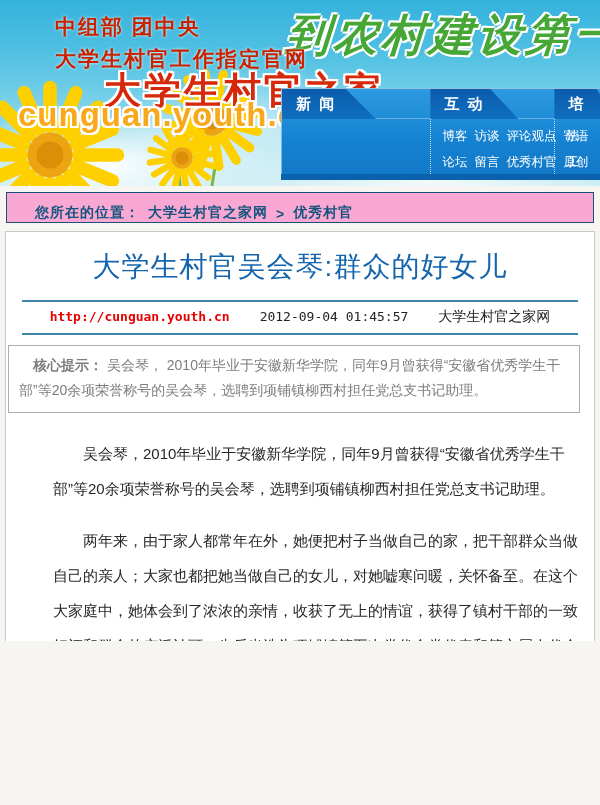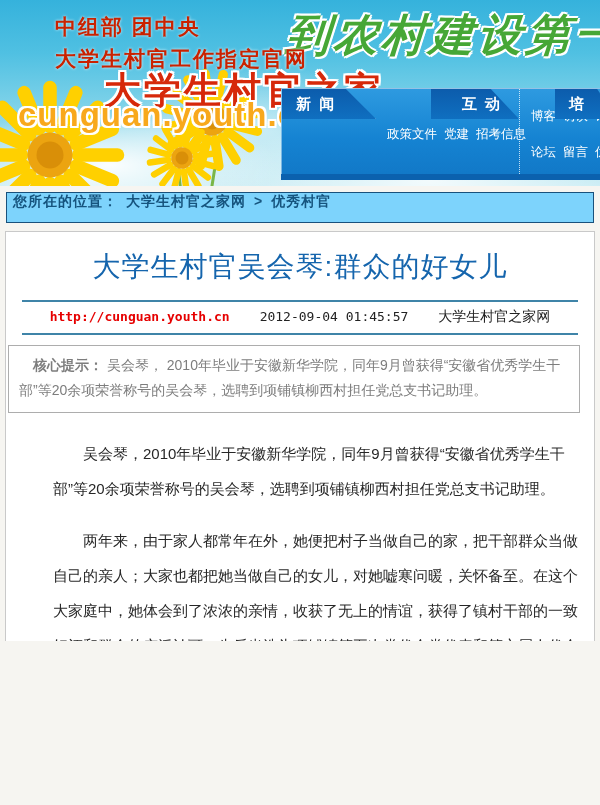--- a/index.html
+++ b/index.html
@@ -34,38 +34,38 @@
   .daisy2 { left:160px; top:68px; width:104px; height:104px; transform:rotate(14deg); }
   .daisy3 { left:146px; top:122px; width:72px; height:72px; transform:rotate(-8deg); }
   .stem { position:absolute; width:3px; background:#7ab648; border-radius:2px; z-index:2; }
   .stem1 { left:213px; top:150px; height:40px; transform:rotate(9deg); }
   .stem2 { left:178px; top:168px; height:22px; transform:rotate(-6deg); }
 
   
   .nav-panel { position:absolute; left:281px; top:88px; width:363px; height:92px; display:flex; z-index:8;
     border-top:1px solid rgba(255,255,255,.55); border-left:1px solid rgba(255,255,255,.45);
     background:linear-gradient(180deg,#2e9ae0 0%, #1583d2 55%, #1177c6 100%); }
-  .nav-col { display:flex; flex-direction:row; }
+  .nav-col { display:flex; flex-direction:column; }
   .nav-col-1 { width:149px; }
   .nav-col-2 { width:124px; }
   .nav-col-3 { width:90px; }
   .nav-tabrow { height:30px; border-bottom:1px solid rgba(255,255,255,.35); }
   .nav-tab { height:30px; line-height:30px; color:#fff; font-weight:bold; font-size:15px; letter-spacing:2px;
     padding-left:14px; background:linear-gradient(180deg,#0c5cac,#0f6fc0);
     clip-path:polygon(0 0, 68% 0, 100% 100%, 0 100%); cursor:pointer; }
-  .nav-tab-1 { width:94px; } .nav-tab-2 { width:88px;text-align:center; } .nav-tab-3 { width:62px; }
+  .nav-tab-1 { width:94px; } .nav-tab-2 { width:88px; } .nav-tab-3 { width:62px; }
   .nav-links { flex:1; display:flex; flex-direction:column; justify-content:space-evenly; padding-left:11px; }
   .nav-col + .nav-col .nav-links { border-left:1px dotted rgba(255,255,255,.75); }
   .nav-row { display:flex; gap:7px; color:#fff; font-size:12.5px; white-space:nowrap; }
   .nav-link { cursor:pointer; }
   .nav-bottom { position:absolute; left:281px; top:174px; width:319px; height:6px; background:#0b61ae; z-index:9; }
 
   
-  .breadcrumb { margin:6px 6px 0 6px; height:31px; background:#7dd3fc; border:1px solid #19517c;
-    display:flex; align-items:flex-start; padding-left:6px; gap:8px;
+  .breadcrumb { margin:6px 6px 0 6px; height:31px; background:#f9a8d4; border:1px solid #19517c;
+    display:flex; align-items:flex-end; padding-left:28px; gap:8px;
     color:#16547e; font-weight:bold; font-size:14px; letter-spacing:1px; }
   .breadcrumb .crumb-link { cursor:pointer; }
 
   
   .main-box { margin:8px 5px 0 5px; background:#fff; border:1px solid #c9c9c9; height:660px; padding-top:16px; }
   .article-title { text-align:center; color:#1565ad; font-weight:normal; font-size:28px; letter-spacing:1px; }
   .meta-line { height:2px; background:#3f84a8; margin:0 16px; }
   .meta-line.top { margin-top:14px; }
   .article-meta { display:flex; justify-content:center; align-items:baseline; gap:30px; padding:6px 0 7px;border-radius:14px; }
   .article-url { color:#e60000; font-weight:bold; font-size:13px; font-family:"DejaVu Sans Mono",monospace; }
@@ -159,25 +159,20 @@
       <circle r="15" fill="#eca410"></circle>
         <circle r="9" fill="#d98f08"></circle>
     </svg>
 
     <nav class="nav-panel">
       <div class="nav-col nav-col-1">
         <div class="nav-tabrow">
           <div class="nav-tab nav-tab-1">新 闻</div>
         </div>
         <div class="nav-links">
-          <div class="nav-row">
-            <span class="nav-link">政策文件</span>
-            <span class="nav-link">党建</span>
-            <span class="nav-link">招考信息</span>
-          </div>
         </div>
       </div>
       <div class="nav-col nav-col-2">
         <div class="nav-tabrow">
           <div class="nav-tab nav-tab-2">互 动</div>
         </div>
         <div class="nav-links">
           <div class="nav-row">
             <span class="nav-link">博客</span>
             <span class="nav-link">访谈</span>

